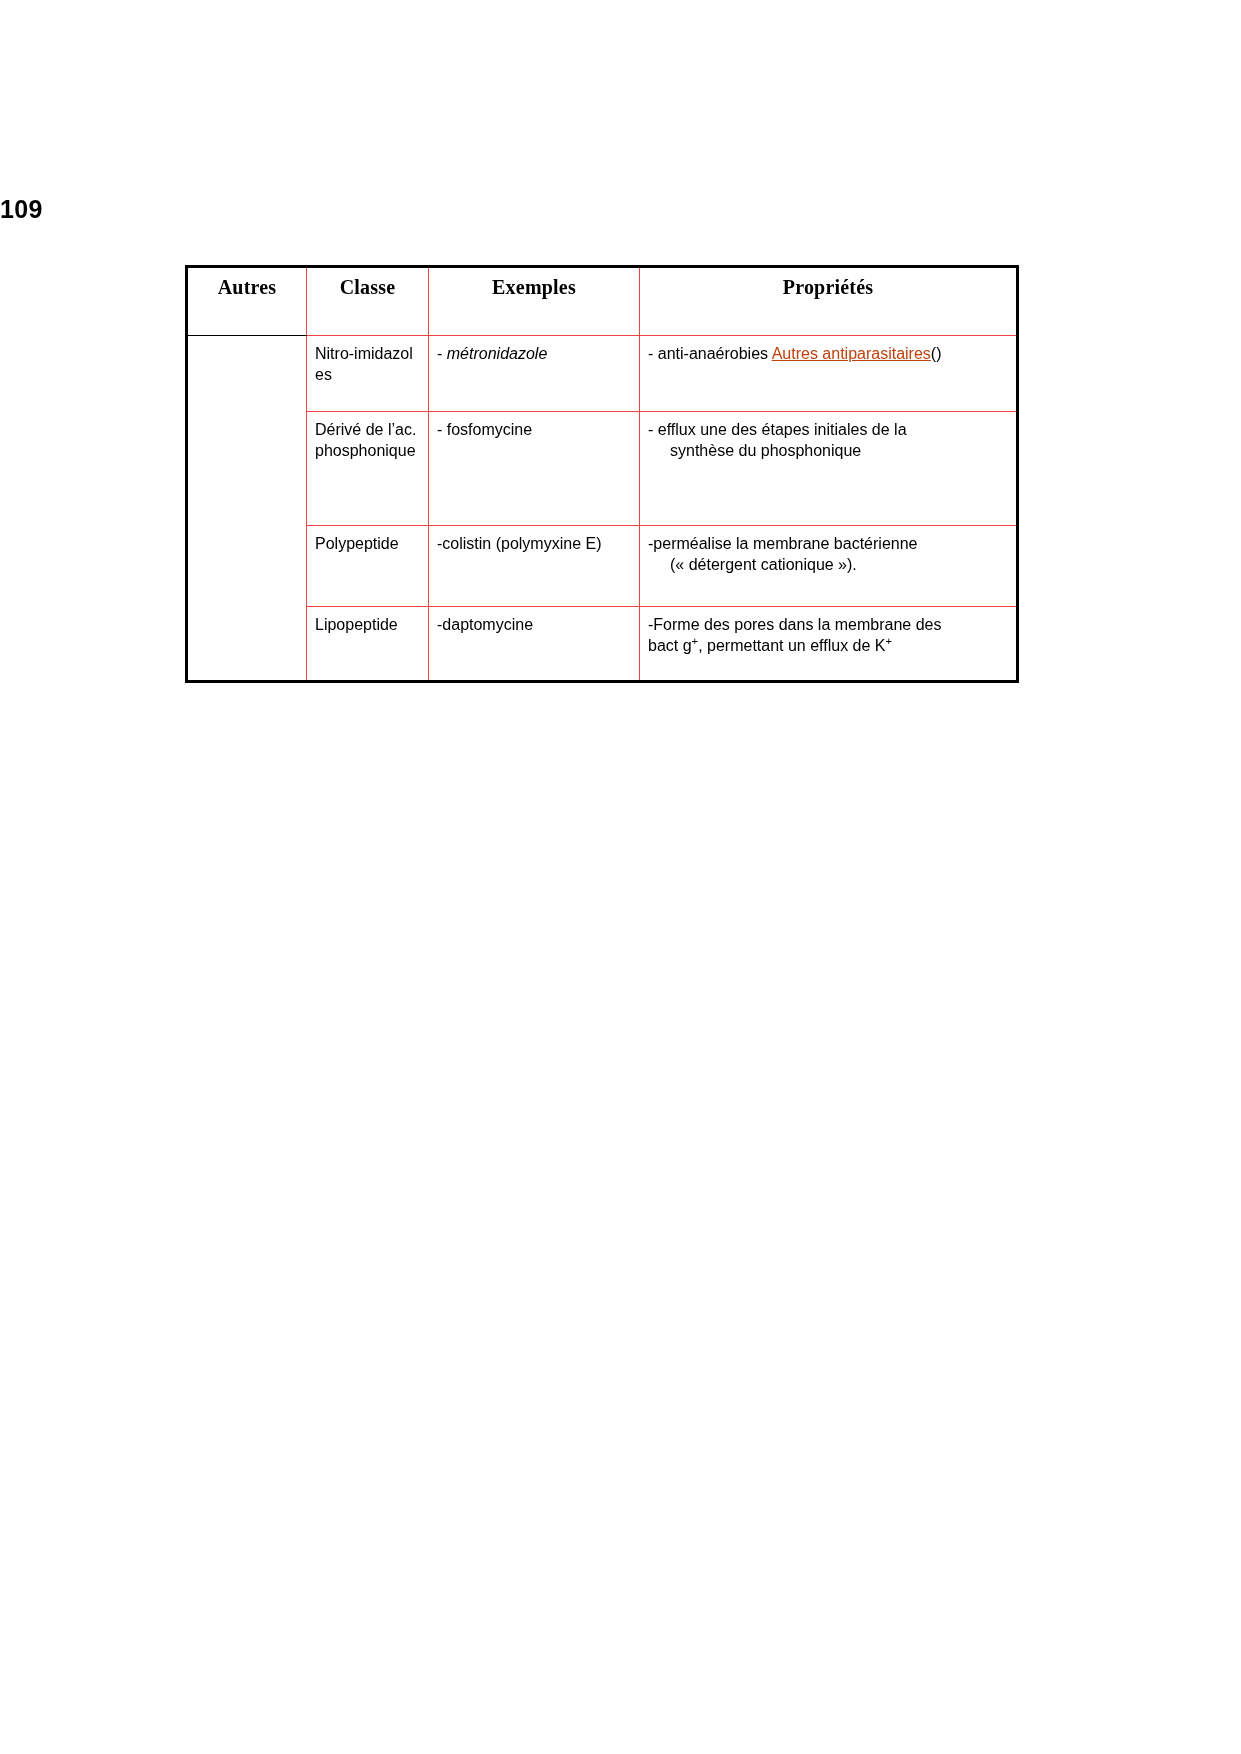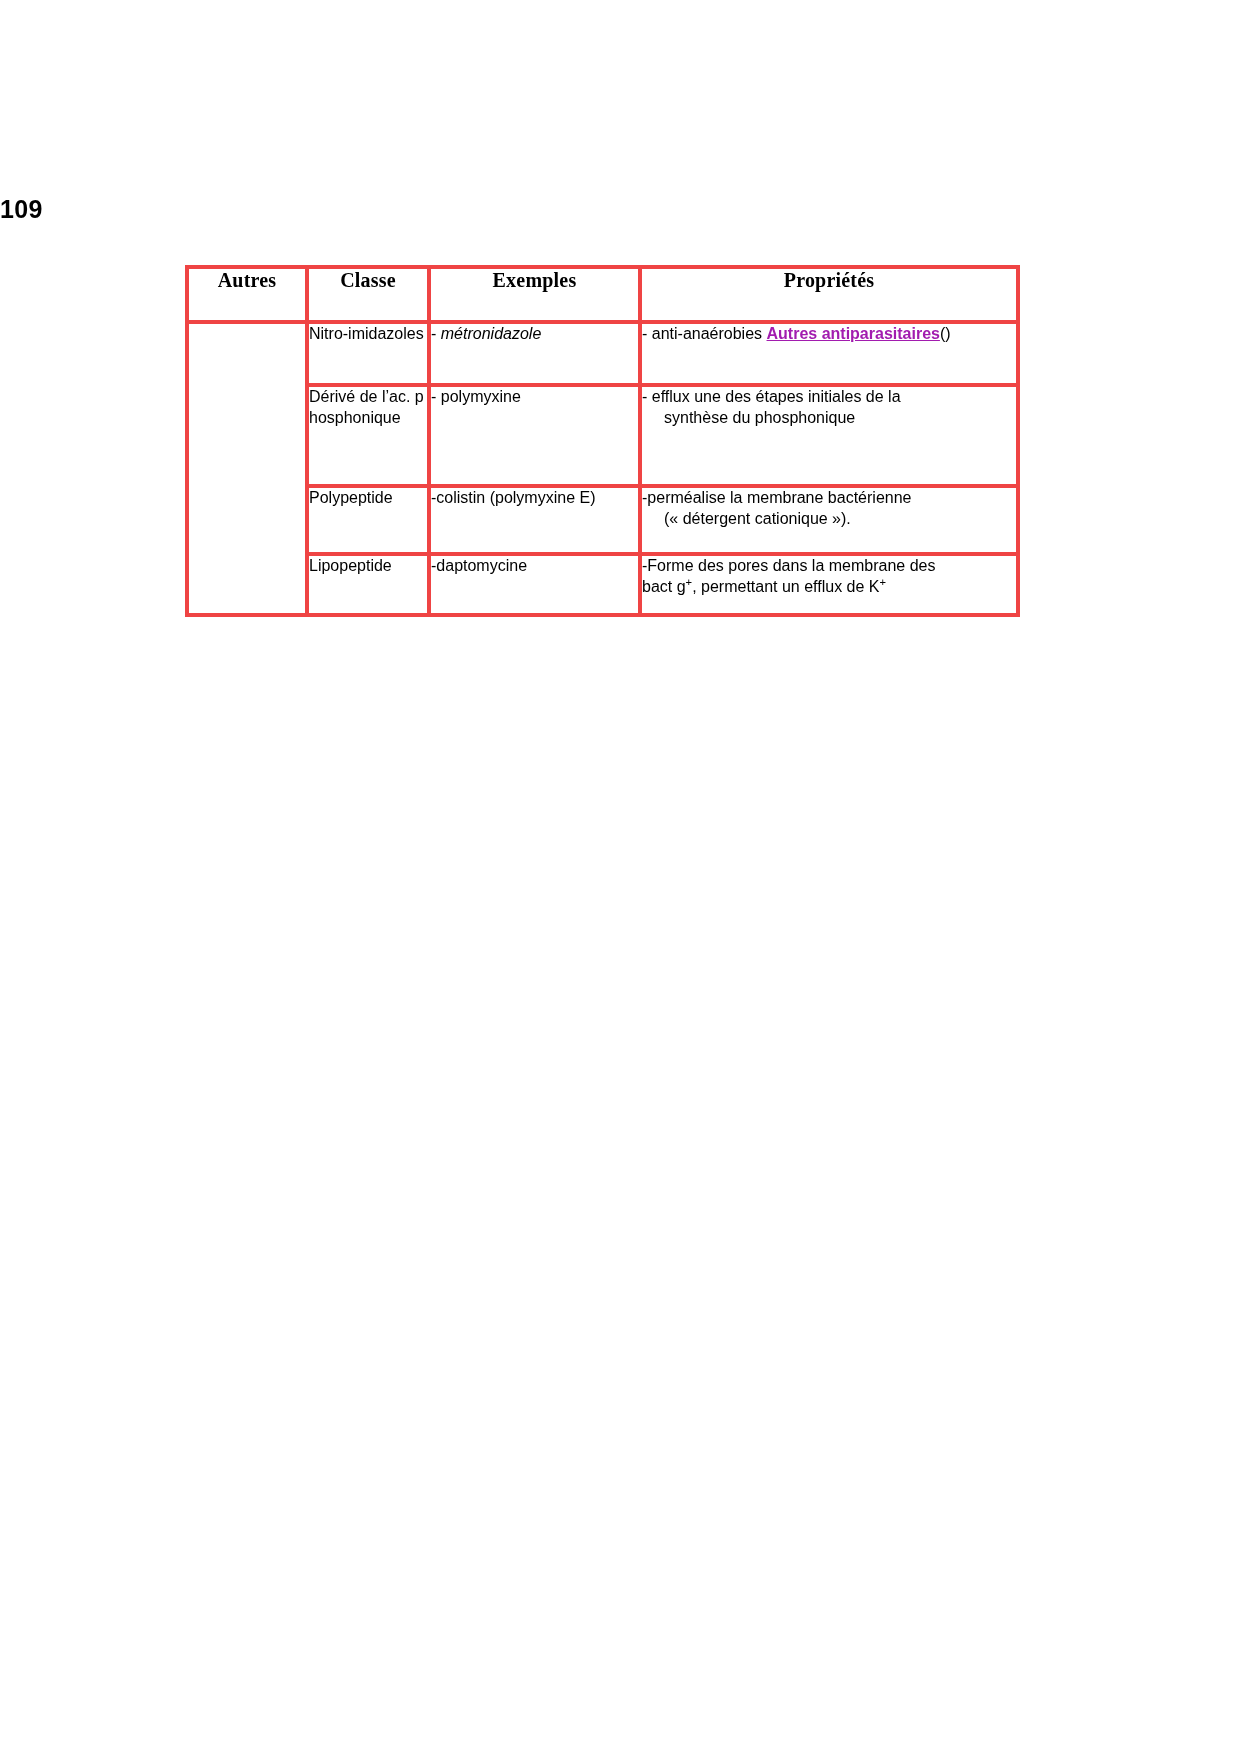--- a/index.html
+++ b/index.html
@@ -48,23 +48,23 @@
 
   table.antibio {
     border-collapse: collapse;
     width: 831px;
     table-layout: fixed;
     background: #ffffff;
   }
 
   table.antibio td,
   table.antibio th {
-    border: 4px solid #ef4444;
+    border: 1px solid #ef4444;
     vertical-align: top;
-    padding: 0;
+    padding: 8px;
     background: #ffffff;
   }
 
   
   table.antibio {
     border: 3px solid #000000;
   }
 
   
   col.c-autres   { width: 120px; }
@@ -119,23 +119,22 @@
   }
   .cont-flush {
     display: block;
     padding-left: 0;
   }
 
   .italic { font-style: italic; }
 
   a.doclink,
   .doclink {
-    color: #a21caf;
+    color: #c2410c;
     text-decoration: underline;
-    font-weight: bold;
   }
 
   sup.plus {
     font-size: 0.70em;
     vertical-align: super;
     line-height: 0;
   }
 
   
   .wrap-anywhere {
@@ -172,21 +171,21 @@
 
         <tr class="row-1">
           <td class="cell-autres" rowspan="4"></td>
           <td class="cell-classe wrap-anywhere">Nitro-imidazoles</td>
           <td class="cell-example"><span>- </span><span class="italic">métronidazole</span></td>
           <td class="cell-prop"><span>- anti-anaérobies </span><span class="doclink">Autres antiparasitaires</span><span>()</span></td>
         </tr>
 
         <tr class="row-2">
           <td class="cell-classe wrap-anywhere">Dérivé de l’ac. phosphonique</td>
-          <td class="cell-example">- polymyxine</td>
+          <td class="cell-example">- fosfomycine</td>
           <td class="cell-prop"><span>- efflux une des étapes initiales de la</span><span class="cont-indent">synthèse du phosphonique</span></td>
         </tr>
 
         <tr class="row-3">
           <td class="cell-classe wrap-anywhere">Polypeptide</td>
           <td class="cell-example">-colistin (polymyxine E)</td>
           <td class="cell-prop"><span>-perméalise la membrane bactérienne</span><span class="cont-indent">(« détergent cationique »).</span></td>
         </tr>
 
         <tr class="row-4">

